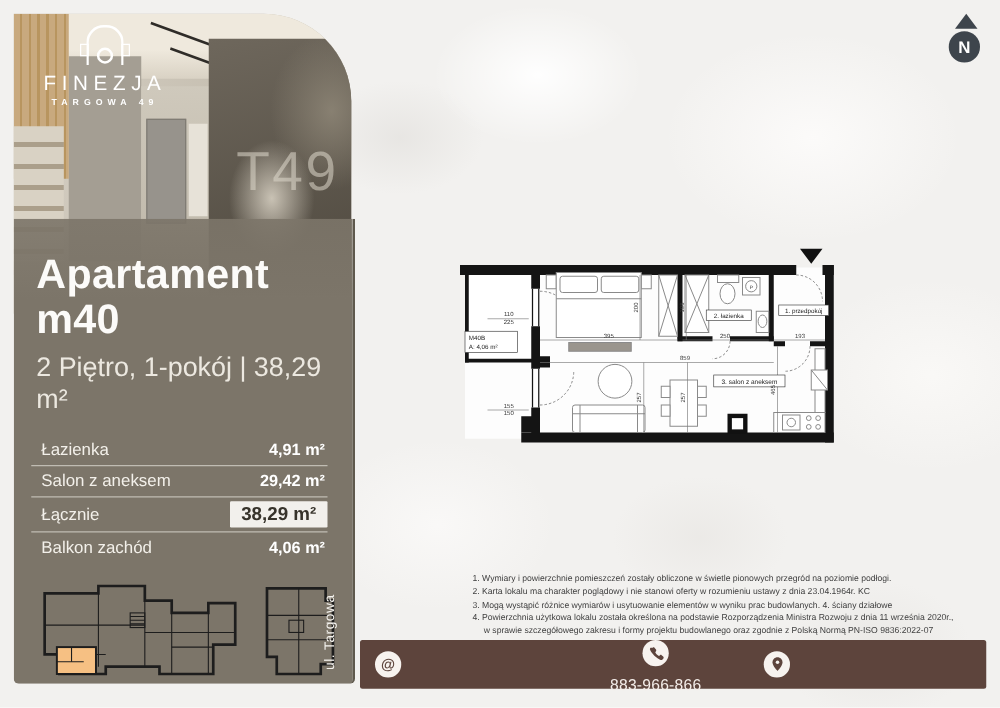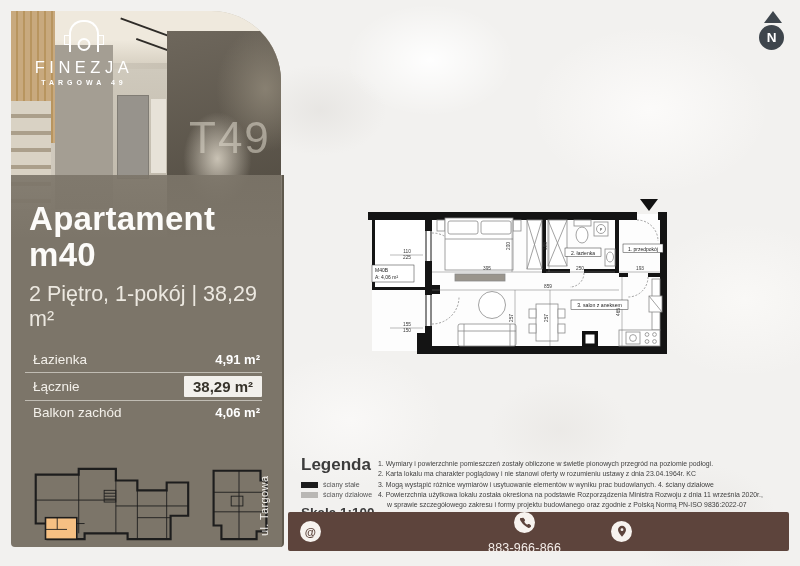--- a/index.html
+++ b/index.html
@@ -115,20 +115,24 @@
     </div>
   </div>
 
   <div class="panel">
     <h1>Apartament m40</h1>
     <div class="subtitle">2 Piętro, 1-pokój | 38,29 m²</div>
     <div class="room-table" id="room-table">
         <div class="room-row">
           <span class="room-label">Łazienka</span>
           <span class="room-value">4,91 m²</span>
+        </div>
+        <div class="room-row">
+          <span class="room-label">Salon z aneksem</span>
+          <span class="room-value">29,42 m²</span>
         </div>
         <div class="room-row hl">
           <span class="room-label">Łącznie</span>
           <span class="room-value">38,29 m²</span>
         </div>
         <div class="room-row">
           <span class="room-label">Balkon zachód</span>
           <span class="room-value">4,06 m²</span>
         </div>
       </div>
@@ -296,34 +300,20 @@
           <text x="15" y="79" font-size="5" fill="#1c1c1c" text-anchor="start" font-family="Liberation Sans, sans-serif">M40B</text>
           <text x="15" y="86" font-size="5" fill="#1c1c1c" text-anchor="start" font-family="Liberation Sans, sans-serif">A: 4,06 m²</text>
           <text x="223" y="61.5" font-size="5" fill="#1c1c1c" text-anchor="middle" font-family="Liberation Sans, sans-serif">2. łazienka</text>
           <text x="283" y="57.5" font-size="5" fill="#1c1c1c" text-anchor="middle" font-family="Liberation Sans, sans-serif">1. przedpokój</text>
           <text x="239.5" y="114" font-size="5.2" fill="#1c1c1c" text-anchor="middle" font-family="Liberation Sans, sans-serif">3. salon z aneksem</text>
           <text x="241" y="38" font-size="3.8" fill="#1c1c1c" text-anchor="middle" font-family="Liberation Sans, sans-serif">P</text>
         </g>
     </svg>
   </div>
 
-  <div class="legend">
-    <div class="legend-title">Legenda</div>
-    <div id="legend-items">
-        <div class="legend-row">
-          <span class="legend-swatch" style="background: rgb(28, 28, 28);"></span>
-          <span class="legend-label">ściany stałe</span>
-        </div>
-        <div class="legend-row">
-          <span class="legend-swatch" style="background: rgb(185, 183, 180);"></span>
-          <span class="legend-label">ściany działowe</span>
-        </div>
-      </div>
-    <div class="legend-scale">Skala 1:100</div>
-  </div>
 
   <div class="notes" id="notes">
       <div class="note-line">1. Wymiary i powierzchnie pomieszczeń zostały obliczone w świetle pionowych przegród na poziomie podłogi.</div>
       <div class="note-line">2. Karta lokalu ma charakter poglądowy i nie stanowi oferty w rozumieniu ustawy z dnia 23.04.1964r. KC</div>
       <div class="note-line">3. Mogą wystąpić różnice wymiarów i usytuowanie elementów w wyniku prac budowlanych. 4. ściany działowe</div>
       <div class="note-line">4. Powierzchnia użytkowa lokalu została określona na podstawie Rozporządzenia Ministra Rozwoju z dnia 11 września 2020r.,</div>
       <div class="note-line indent">w sprawie szczegółowego zakresu i formy projektu budowlanego oraz zgodnie z Polską Normą PN-ISO 9836:2022-07</div>
     </div>
 
   <div class="contact-bar">

